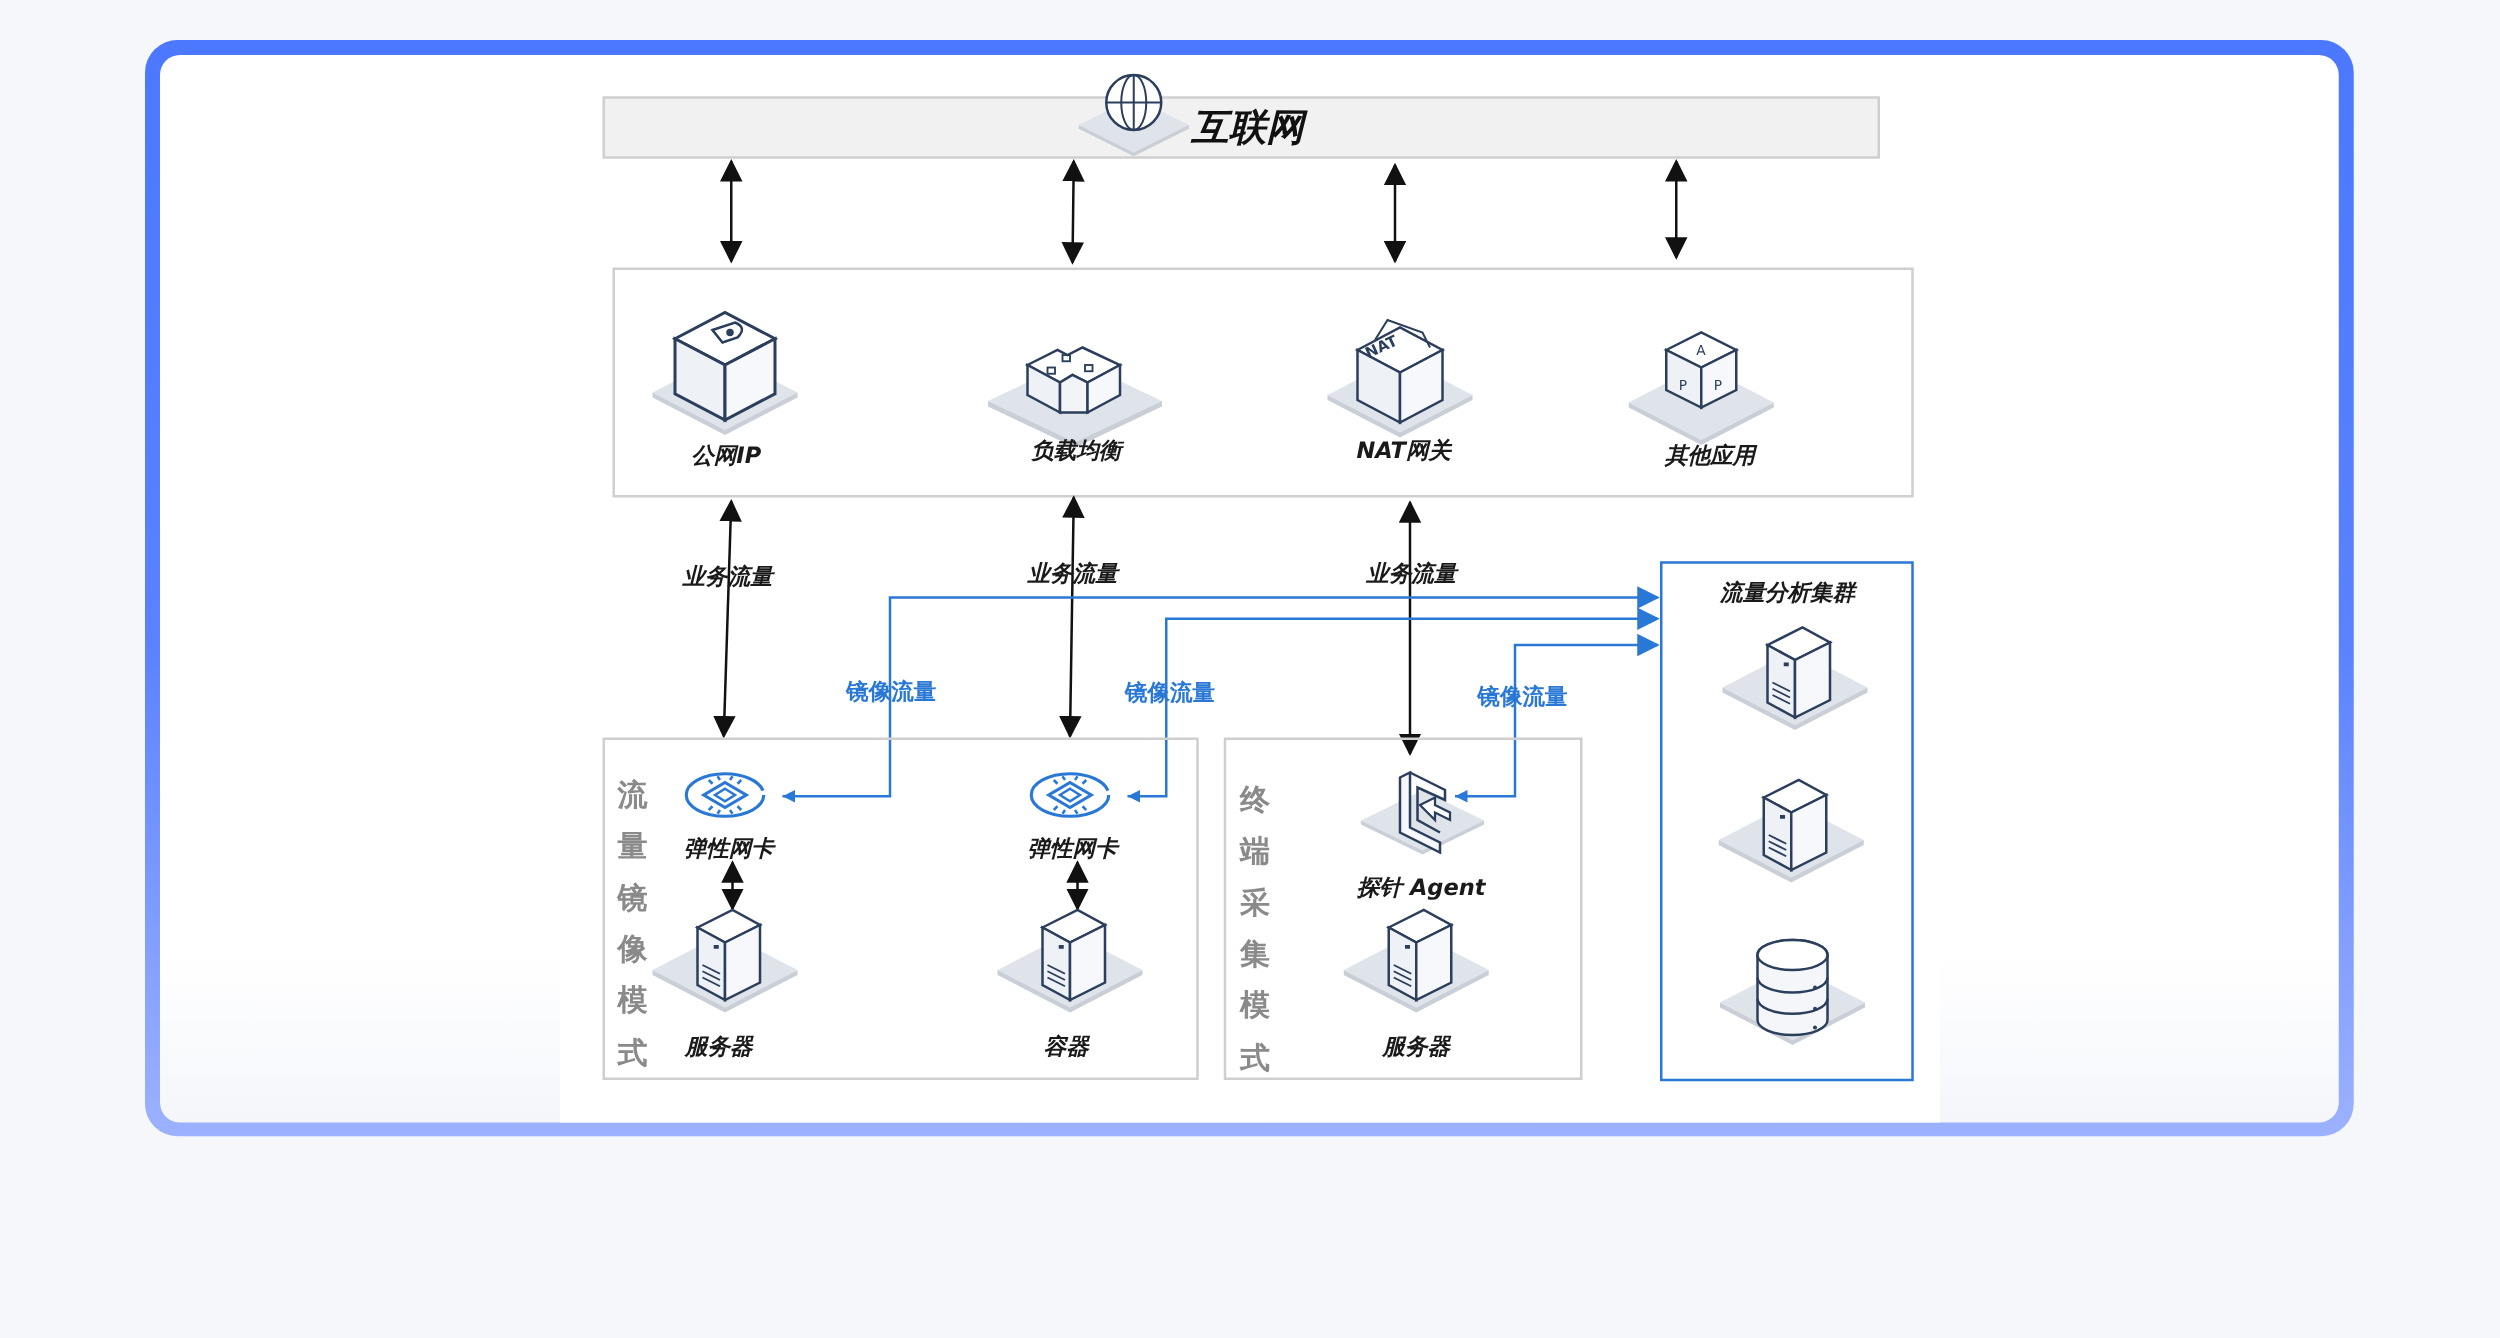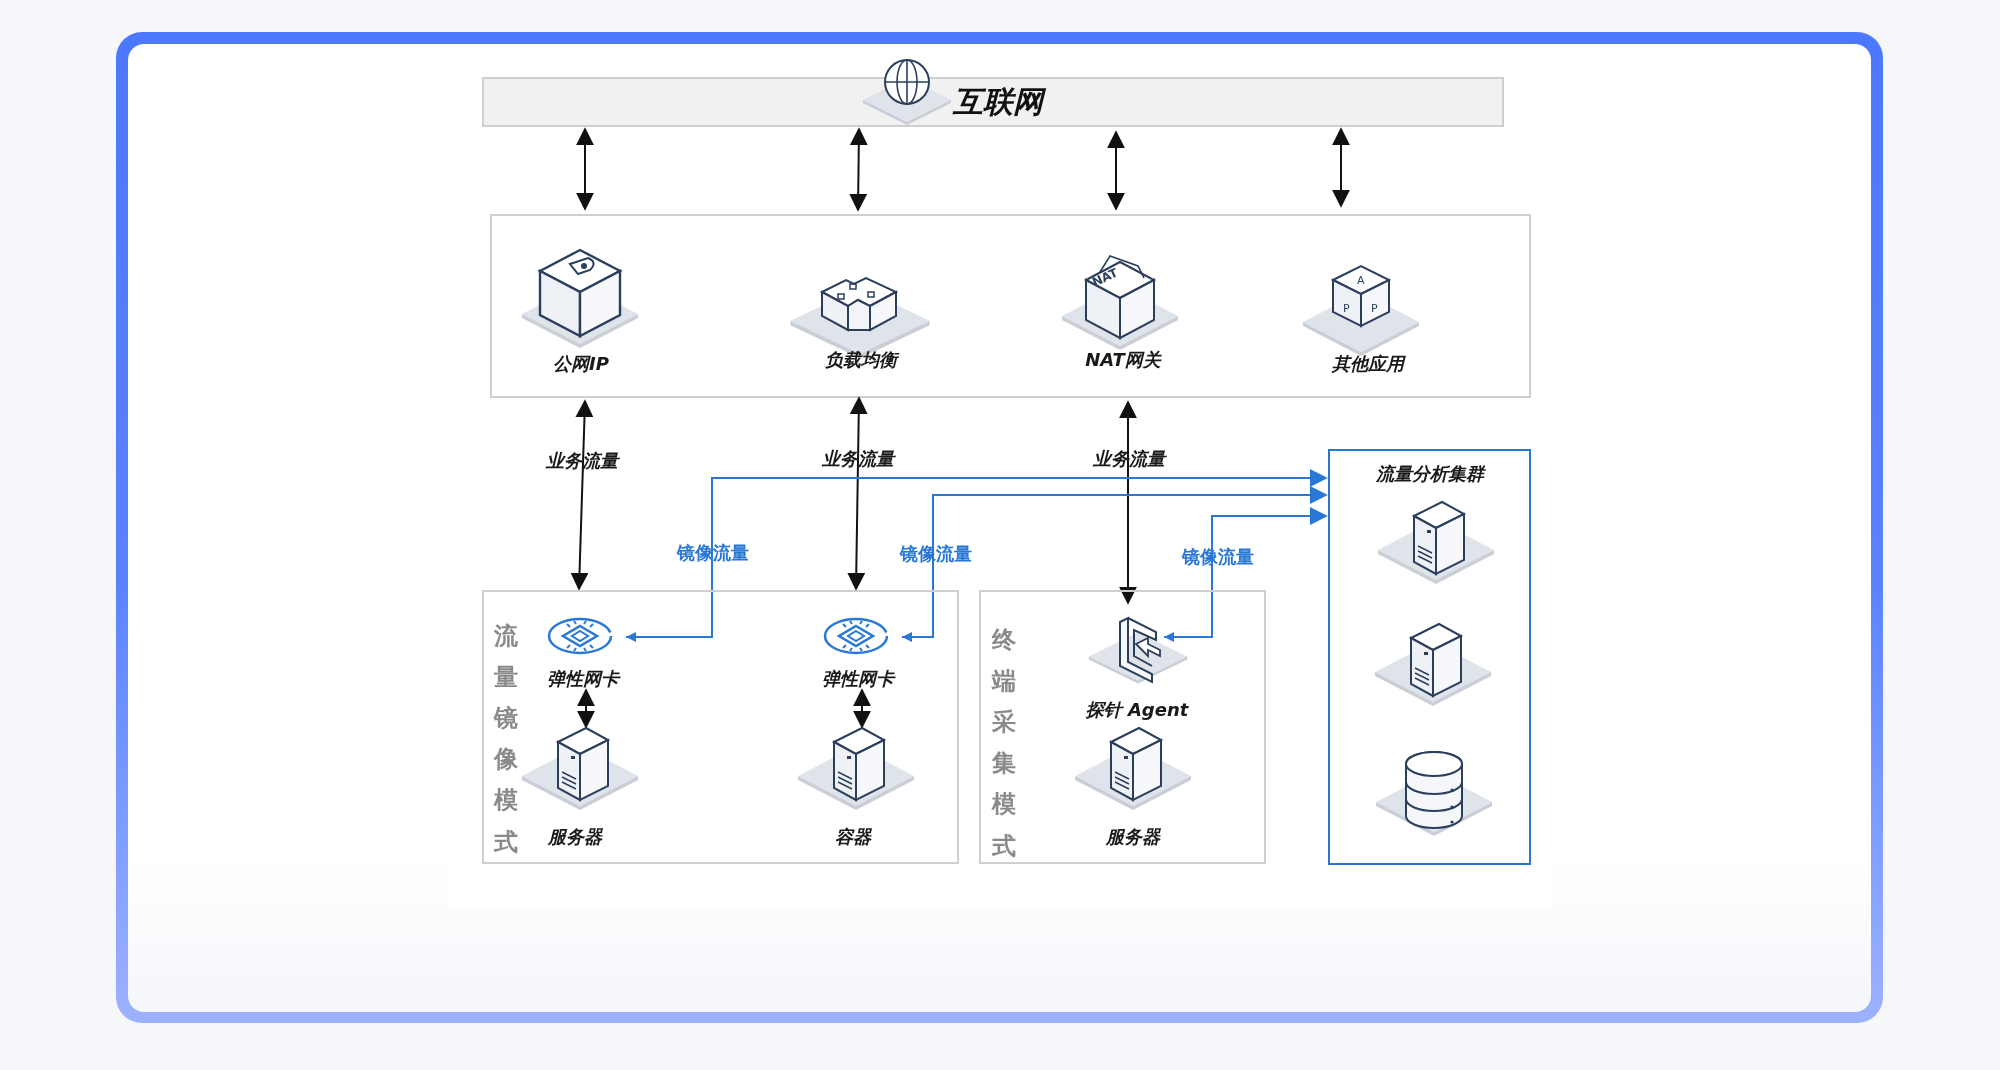--- a/index.html
+++ b/index.html
@@ -3,21 +3,21 @@
 <meta charset="utf-8">
 <style>
   html, body { margin:0; padding:0; }
   body {
     width:2000px; height:1070px; overflow:hidden;
     background:#f5f7fb;
     font-family:"DejaVu Sans", sans-serif;
     position:relative;
   }
   .card {
-    position:absolute; left:116px; top:32px; width:1767px; height:991px;
+    position:absolute; left:116px; top:32px; width:1767px; height:877px;
     border-radius:26px;
     background:linear-gradient(180deg,#4b78ff 0%,#5a82ff 55%,#9cb2ff 100%);
   }
   .card-inner {
     position:absolute; left:12px; top:12px; right:12px; bottom:11px;
     border-radius:16px;
     background:linear-gradient(180deg,#ffffff 0%,#ffffff 84%,#f4f6fa 100%);
     overflow:hidden;
   }
   .diagram-wrap {

